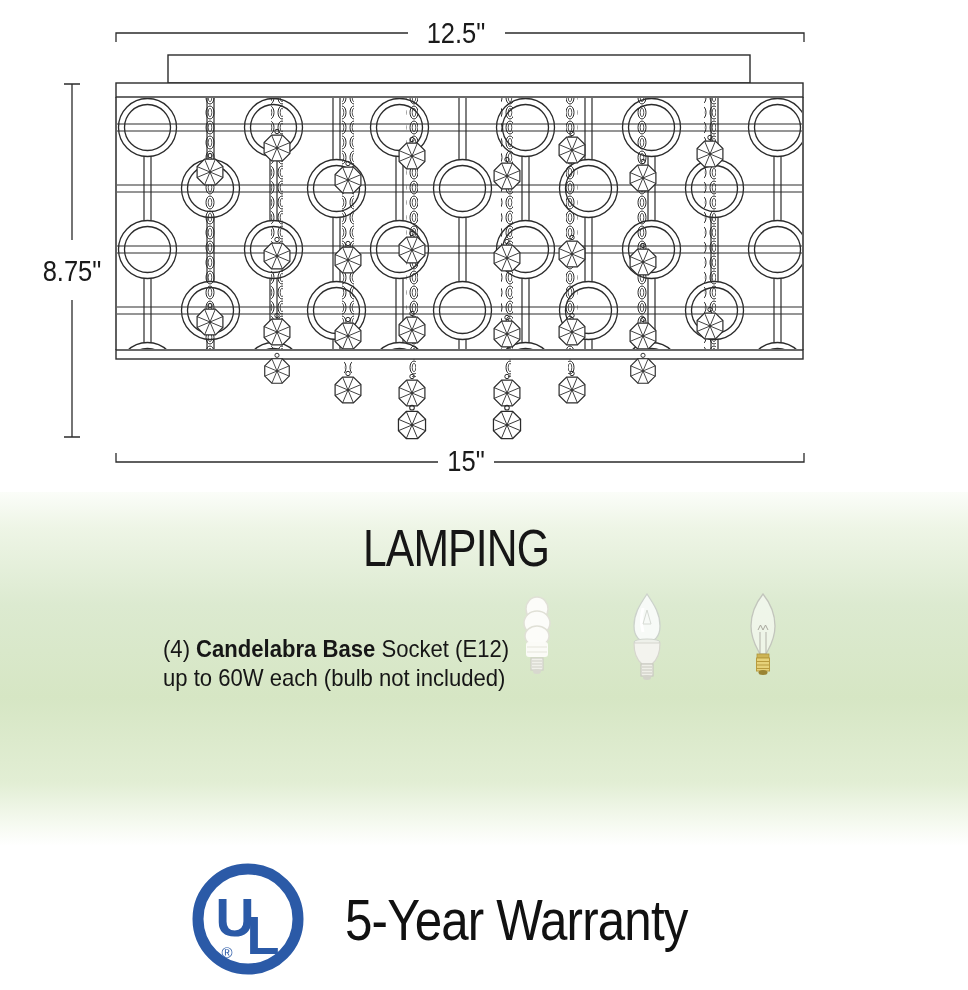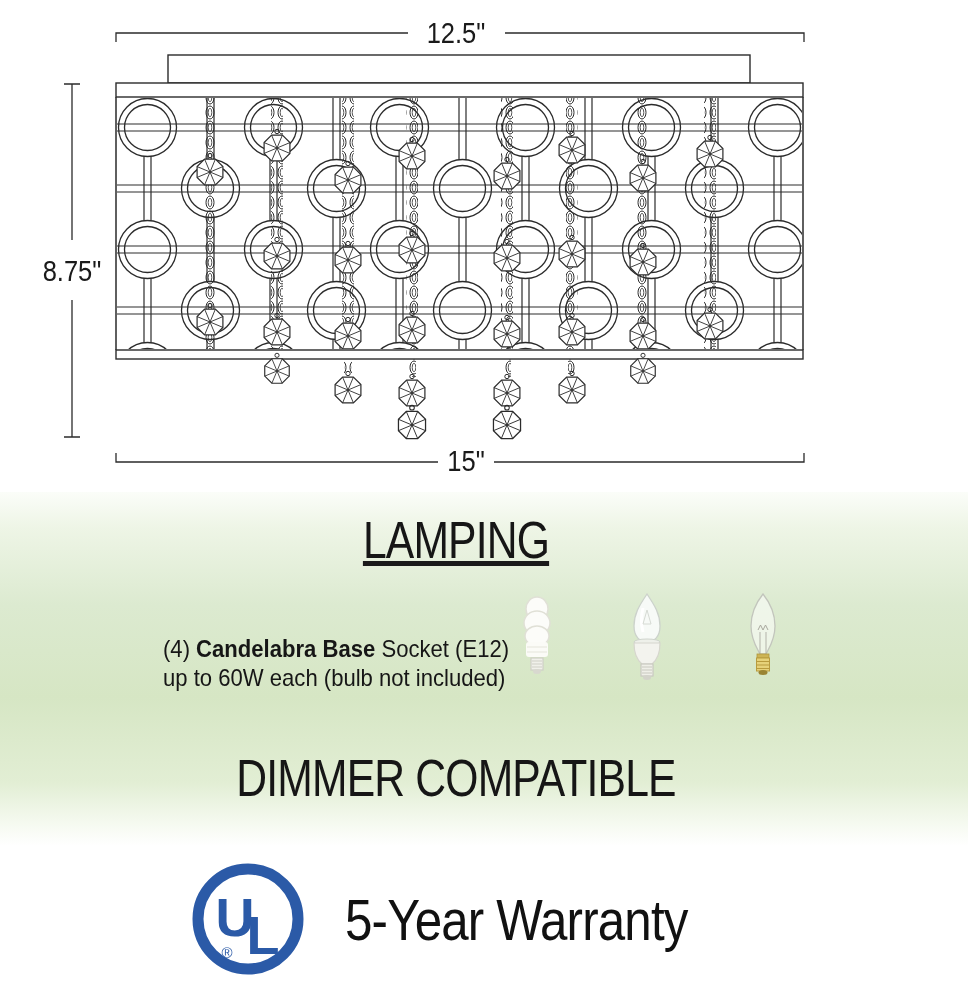--- a/index.html
+++ b/index.html
@@ -124,21 +124,21 @@
     <use href="#xtl" transform="translate(507,393)"></use>
     <use href="#xtl" transform="translate(507,425) scale(1.05)"></use>
     <rect x="568" y="359" width="8" height="15" fill="url(#chainpat)"></rect>
     <use href="#xtl" transform="translate(572,390)"></use>
     <use href="#xtl" transform="translate(643,371) scale(0.95)"></use>
   </g>
 </svg>
 
 <div id="lamping-band">
 
-  <div class="center-wrap" style="top:18px;text-decoration:underline;">
+  <div class="center-wrap" style="top:26px;">
     <div class="big-head">LAMPING</div>
   </div>
 
   <div id="socket-text" style="top:142px;">
     <div><span>(4) </span><strong>Candelabra Base</strong><span> Socket (E12)</span></div>
     <div>up to 60W each (bulb not included)</div>
   </div>
 
   <svg class="abs" style="left:512px;top:100px;" width="50" height="108" viewBox="0 0 50 108">
     <ellipse cx="25" cy="17" rx="11" ry="12" fill="#fcfcf9" stroke="#e0e0d6" stroke-width="1.5"></ellipse>
@@ -166,23 +166,20 @@
   <svg class="abs" style="left:738px;top:98px;" width="50" height="108" viewBox="0 0 50 108">
     <path d="M25,4 C33,14 37,24 37,36 C37,50 31,58 28,64 L22,64 C19,58 13,50 13,36 C13,24 17,14 25,4 Z" fill="rgba(255,255,255,0.55)" stroke="#c2c5bc" stroke-width="1.3"></path>
     <path d="M22,64 V42 M28,64 V42" stroke="#b3b3aa" stroke-width="1"></path>
     <path d="M20,40 l2.5,-5 2.5,5 2.5,-5 2.5,5" stroke="#a8a89e" stroke-width="1" fill="none"></path>
     <rect x="19" y="64" width="12" height="4" fill="#cdb455" stroke="#b0973c" stroke-width="0.8"></rect>
     <rect x="18.5" y="68" width="13" height="13" fill="#e6d27a" stroke="#b89b3e" stroke-width="1"></rect>
     <path d="M19,71.5 H31 M19,75 H31 M19,78.5 H31" stroke="#b89b3e" stroke-width="1"></path>
     <ellipse cx="25" cy="82.5" rx="4.5" ry="2.5" fill="#9a8433"></ellipse>
   </svg>
 
-  <div class="center-wrap" style="top:256px;">
-    <div class="big-head">DIMMER COMPATIBLE</div>
-  </div>
 </div>
 
 <svg class="abs" style="left:188px;top:860px;position:absolute;" width="120" height="122" viewBox="0 0 120 122">
   <circle cx="60" cy="59" r="50" fill="#ffffff" stroke="#2b5aa7" stroke-width="11"></circle>
   <text x="47" y="76" text-anchor="middle" font-family="Liberation Sans,sans-serif" font-size="54" font-weight="bold" fill="#2b5aa7">U</text>
   <text x="75" y="94" text-anchor="middle" font-family="Liberation Sans,sans-serif" font-size="54" font-weight="bold" fill="#2b5aa7">L</text>
   <text x="39" y="98" text-anchor="middle" font-family="Liberation Sans,sans-serif" font-size="15" fill="#2b5aa7">®</text>
 </svg>
 
 <div id="warranty-text">5-Year Warranty</div>

